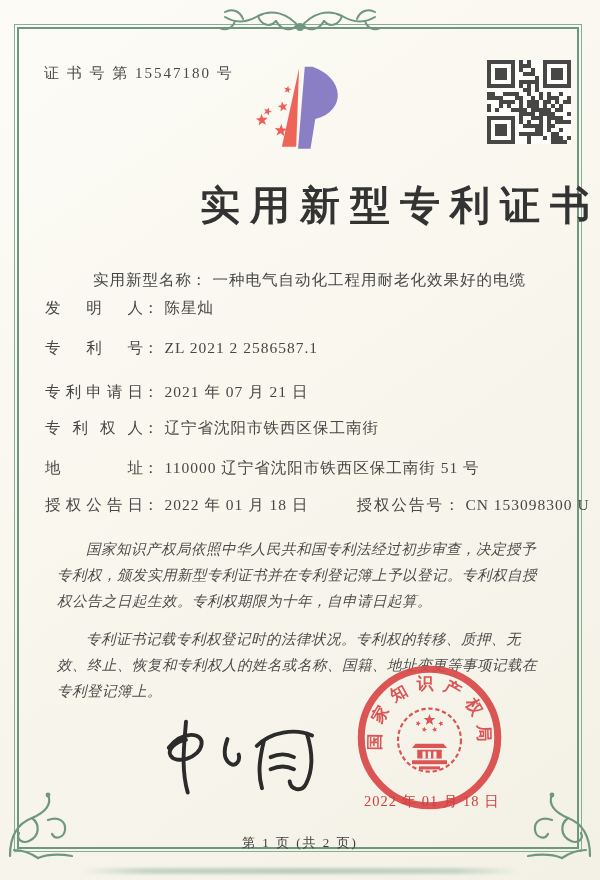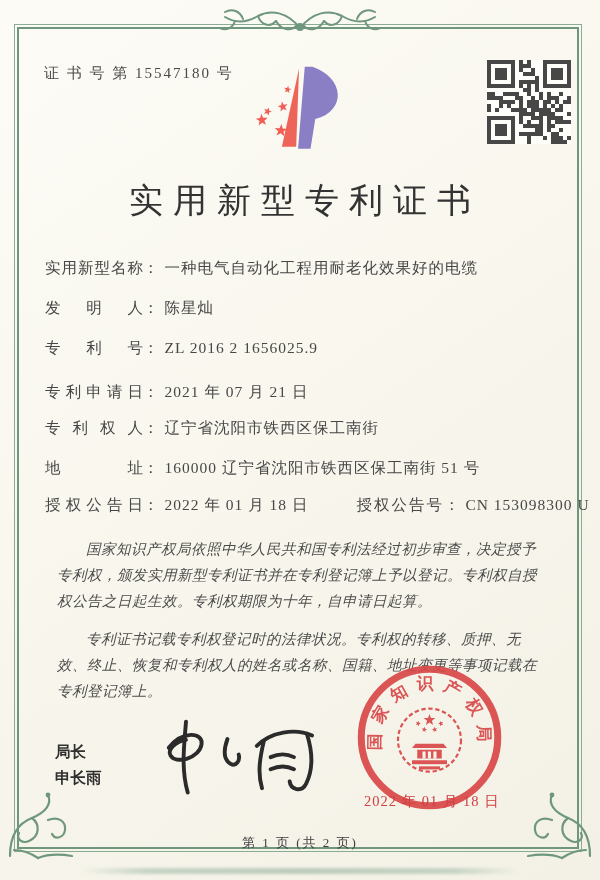--- a/index.html
+++ b/index.html
@@ -32,22 +32,22 @@
   }
   
   .cert-number{
     position:absolute;left:44px;top:64px;
     font-size:15px;letter-spacing:2px;color:#4a4a4a;
   }
   .logo{position:absolute;left:238px;top:60px;}
   .qr{position:absolute;left:487px;top:60px;}
   .title{
     position:absolute;left:0;top:178px;width:100%;
-    text-align:center;font-size:34px;letter-spacing:10px;
-    color:#333;font-weight:400;text-indent:10px;
+    text-align:right;font-size:40px;letter-spacing:10px;
+    color:#333;font-weight:700;text-indent:10px;
   }
   
   .fields{position:absolute;left:45px;top:250px;width:512px;}
   .field-row{position:absolute;left:0;font-size:15.5px;color:#474747;white-space:nowrap;}
   .flabel{
     display:inline-block;width:98px;
     text-align:justify;text-align-last:justify;
     vertical-align:top;
   }
   .fcolon{margin-right:6px;}
@@ -377,52 +377,48 @@
         <rect x="12" y="80" width="4" height="4"></rect>
         <rect x="16" y="80" width="4" height="4"></rect>
         <rect x="20" y="80" width="4" height="4"></rect>
         <rect x="24" y="80" width="4" height="4"></rect>
       </g>
   </svg>
 
   <div class="title">实用新型专利证书</div>
 
   <div class="fields">
-    <div class="field-row" style="top:8px;">
+    <div class="field-row" style="top:20px;margin-left:48px;">
       <span class="flabel">实用新型名称</span><span class="fcolon">：</span><span class="fvalue">一种电气自动化工程用耐老化效果好的电缆</span>
     </div>
     <div class="field-row" style="top:48px;">
       <span class="flabel">发明人</span><span class="fcolon">：</span><span class="fvalue">陈星灿</span>
     </div>
     <div class="field-row" style="top:88px;">
-      <span class="flabel">专利号</span><span class="fcolon">：</span><span class="fvalue">ZL 2016 2 1656025.9</span>
+      <span class="flabel">专利号</span><span class="fcolon">：</span><span class="fvalue">ZL 2021 2 2586587.1</span>
     </div>
     <div class="field-row" style="top:132px;">
       <span class="flabel">专利申请日</span><span class="fcolon">：</span><span class="fvalue">2021 年 07 月 21 日</span>
     </div>
     <div class="field-row" style="top:168px;">
       <span class="flabel">专利权人</span><span class="fcolon">：</span><span class="fvalue">辽宁省沈阳市铁西区保工南街</span>
     </div>
     <div class="field-row" style="top:208px;">
-      <span class="flabel">地址</span><span class="fcolon">：</span><span class="fvalue">160000 辽宁省沈阳市铁西区保工南街 51 号</span>
+      <span class="flabel">地址</span><span class="fcolon">：</span><span class="fvalue">110000 辽宁省沈阳市铁西区保工南街 51 号</span>
     </div>
     <div class="field-row" style="top:245px;">
       <span class="flabel">授权公告日</span><span class="fcolon">：</span><span class="fvalue">2022 年 01 月 18 日</span><span class="grant-group"><span class="flabel2">授权公告号</span><span class="fcolon">：</span><span class="fvalue">CN 153098300 U</span></span>
     </div>
   </div>
 
   <div class="legal">
     <p>国家知识产权局依照中华人民共和国专利法经过初步审查，决定授予专利权，颁发实用新型专利证书并在专利登记簿上予以登记。专利权自授权公告之日起生效。专利权期限为十年，自申请日起算。</p>
     <p>专利证书记载专利权登记时的法律状况。专利权的转移、质押、无效、终止、恢复和专利权人的姓名或名称、国籍、地址变更等事项记载在专利登记簿上。</p>
   </div>
 
-  <div class="director">
-    <div>局长</div>
-    <div>申长雨</div>
-  </div>
 
   <svg class="signature" width="190" height="92" viewBox="0 0 220 100">
     <g stroke="#2b2b2b" stroke-width="4.5" fill="none" stroke-linecap="round" stroke-linejoin="round">
       <path d="M44 8 C42 34 38 62 46 90"></path>
       <path d="M24 38 C40 18 64 20 62 34 C60 50 32 58 26 47 C22 40 32 31 44 29"></path>
       <path d="M92 28 C87 42 87 52 96 57 C102 60 107 53 105 46"></path>
       <path d="M126 36 C142 20 170 15 190 24"></path>
       <path d="M134 31 C129 52 127 68 132 85"></path>
       <path d="M184 22 C191 44 191 64 183 80 C178 90 165 87 164 77"></path>
       <path d="M142 49 C151 45 161 45 169 49"></path>

